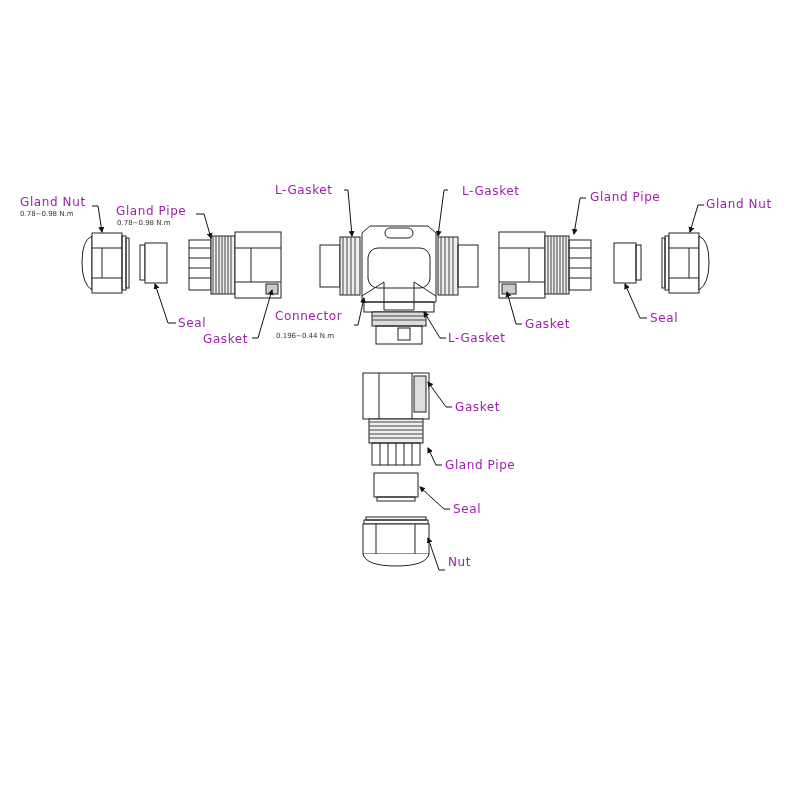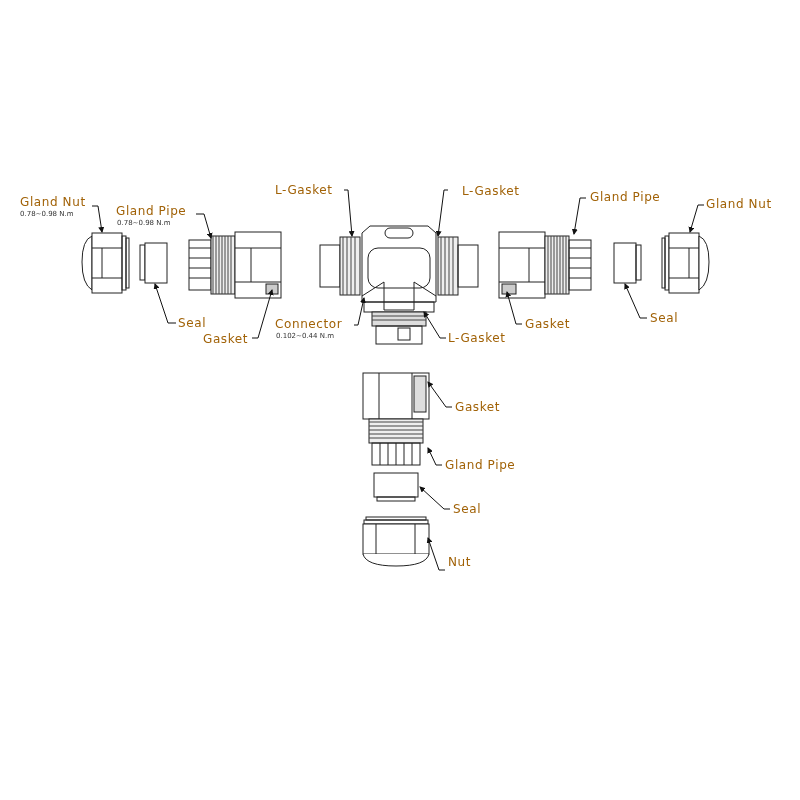--- a/index.html
+++ b/index.html
@@ -1,18 +1,18 @@
 <!DOCTYPE html>
 <html><head>
 <meta charset="utf-8">
 <style>
   html, body { margin: 0; padding: 0; background: #ffffff; }
   body { width: 800px; height: 800px; position: relative; overflow: hidden; font-family: "DejaVu Sans", sans-serif; }
   svg.drawing { position: absolute; left: 0; top: 0; }
-  .lbl { position: absolute; font-family: "DejaVu Sans", sans-serif; font-size: 12px; color: #a16207; letter-spacing: 0.6px; white-space: nowrap; line-height: 1; }
+  .lbl { position: absolute; font-family: "DejaVu Sans", sans-serif; font-size: 12px; color: #a21caf; letter-spacing: 0.6px; white-space: nowrap; line-height: 1; }
   .sub { position: absolute; font-family: "DejaVu Sans", sans-serif; font-size: 7px; color: #333; white-space: nowrap; line-height: 1; text-align: center; }
 </style>
 </head>
 <body>
 
 <svg class="drawing" width="800" height="800" viewBox="0 0 800 800">
   <defs>
     <marker id="ah" markerWidth="6" markerHeight="6" refX="5" refY="3" orient="auto">
       <path d="M0,0 L6,3 L0,6 z" fill="#111"></path>
     </marker>
@@ -184,22 +184,22 @@
 
 <div class="lbl" style="left:20px;top:196px">Gland Nut</div>
 <div class="sub" style="left:20px;top:211px">0.78~0.98 N.m</div>
 <div class="lbl" style="left:116px;top:205px">Gland Pipe</div>
 <div class="sub" style="left:117px;top:220px">0.78~0.98 N.m</div>
 <div class="lbl" style="left:178px;top:317px">Seal</div>
 <div class="lbl" style="left:203px;top:333px">Gasket</div>
 
 <div class="lbl" style="left:275px;top:184px">L-Gasket</div>
 <div class="lbl" style="left:462px;top:185px">L-Gasket</div>
-<div class="lbl" style="left:275px;top:318px">Connector</div>
-<div class="sub" style="left:276px;top:333px">0.102~0.44 N.m</div>
+<div class="lbl" style="left:275px;top:310px">Connector</div>
+<div class="sub" style="left:276px;top:333px">0.196~0.44 N.m</div>
 <div class="lbl" style="left:448px;top:332px">L-Gasket</div>
 
 <div class="lbl" style="left:590px;top:191px">Gland Pipe</div>
 <div class="lbl" style="left:706px;top:198px">Gland Nut</div>
 <div class="lbl" style="left:650px;top:312px">Seal</div>
 <div class="lbl" style="left:525px;top:318px">Gasket</div>
 
 <div class="lbl" style="left:455px;top:401px">Gasket</div>
 <div class="lbl" style="left:445px;top:459px">Gland Pipe</div>
 <div class="lbl" style="left:453px;top:503px">Seal</div>

